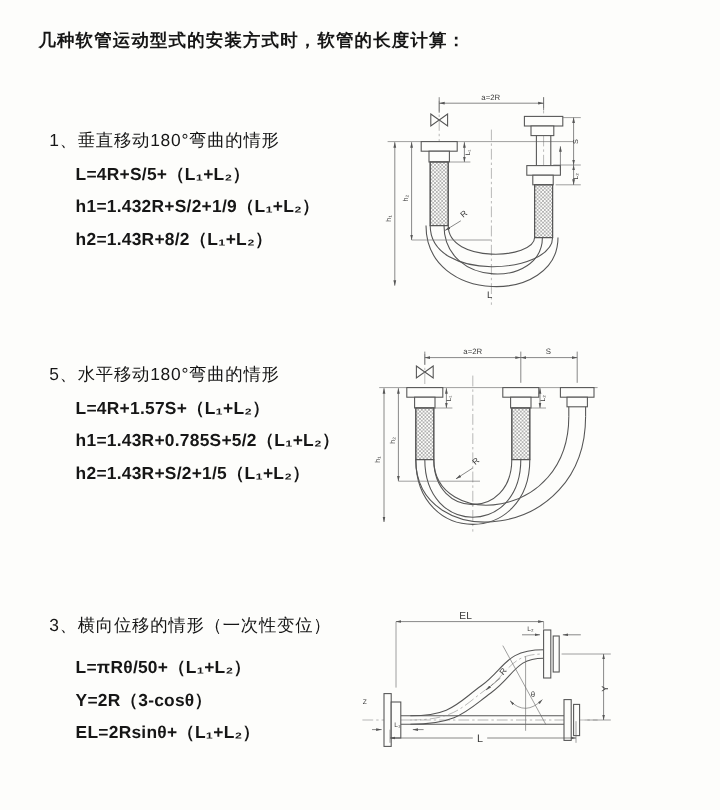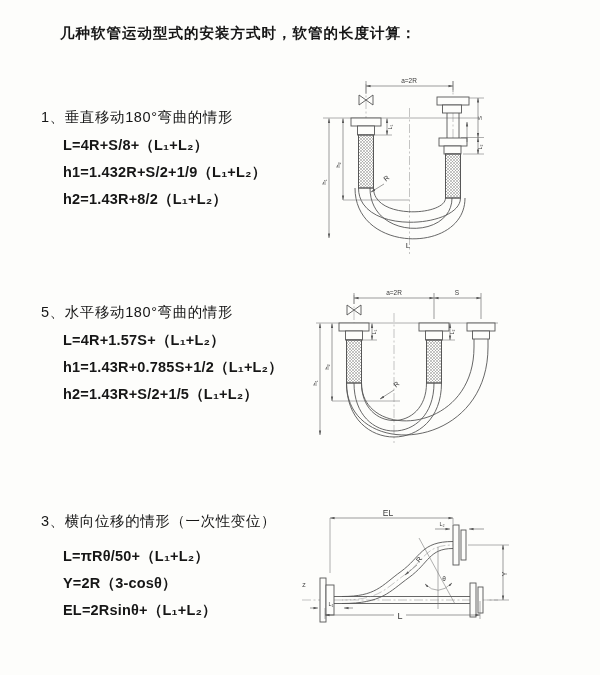--- a/index.html
+++ b/index.html
@@ -3,21 +3,21 @@
 <meta charset="utf-8">
 <style>
   html,body{margin:0;padding:0;}
   body{
     width:600px;height:675px;position:relative;
     background:#fdfdfb;
     font-family:"Liberation Sans","DejaVu Sans",sans-serif;
     color:#161616;overflow:hidden;
   }
   .abs{position:absolute;white-space:nowrap;}
-  .title{font-size:14.5px;font-weight:700;letter-spacing:1px;margin-left:28px;}
+  .title{font-size:14.5px;font-weight:700;letter-spacing:1px;}
   .heading{font-size:14.5px;font-weight:400;letter-spacing:0.6px;}
   .formula{font-size:14.5px;font-weight:700;letter-spacing:0.2px;}
   svg{position:absolute;}
   svg text{font-family:"Liberation Sans","DejaVu Sans",sans-serif;fill:#3a3a3a;}
   .ln{stroke:#565656;stroke-width:0.9;fill:none;}
   .thin{stroke:#6e6e6e;stroke-width:0.55;fill:none;}
   .dim{stroke:#5a5a5a;stroke-width:0.6;fill:none;}
   .cl{stroke:#8a8a8a;stroke-width:0.5;fill:none;stroke-dasharray:9 2.5 2 2.5;}
   .wfill{fill:#fdfdfb;stroke:#565656;stroke-width:0.9;}
   .hatchr{fill:url(#xh);stroke:#565656;stroke-width:0.9;}
@@ -33,29 +33,29 @@
     <pattern id="xh" width="3" height="3" patternUnits="userSpaceOnUse">
       <path d="M0,3 l3,-3 M0,0 l3,3" stroke="#7d7d7d" stroke-width="0.45"></path>
     </pattern>
   </defs>
 </svg>
 
 <div class="title abs" style="left:32px;top:24px">几种软管运动型式的安装方式时，软管的长度计算：</div>
 
 <section>
   <div class="heading abs" style="left:41px;top:108px">1、垂直移动180°弯曲的情形</div>
-  <div class="formula abs" style="left:63px;top:136px">L=4R+S/8+（L₁+L₂）</div>
+  <div class="formula abs" style="left:63px;top:136px">L=4R+S/5+（L₁+L₂）</div>
   <div class="formula abs" style="left:63px;top:163px">h1=1.432R+S/2+1/9（L₁+L₂）</div>
   <div class="formula abs" style="left:63px;top:190px">h2=1.43R+8/2（L₁+L₂）</div>
 </section>
 
 <section>
   <div class="heading abs" style="left:41px;top:303px">5、水平移动180°弯曲的情形</div>
   <div class="formula abs" style="left:63px;top:331px">L=4R+1.57S+（L₁+L₂）</div>
-  <div class="formula abs" style="left:63px;top:358px">h1=1.43R+0.785S+1/2（L₁+L₂）</div>
+  <div class="formula abs" style="left:63px;top:358px">h1=1.43R+0.785S+5/2（L₁+L₂）</div>
   <div class="formula abs" style="left:63px;top:385px">h2=1.43R+S/2+1/5（L₁+L₂）</div>
 </section>
 
 <section>
   <div class="heading abs" style="left:41px;top:512px">3、横向位移的情形（一次性变位）</div>
   <div class="formula abs" style="left:63px;top:547px">L=πRθ/50+（L₁+L₂）</div>
   <div class="formula abs" style="left:63px;top:574px">Y=2R（3-cosθ）</div>
   <div class="formula abs" style="left:63px;top:601px">EL=2Rsinθ+（L₁+L₂）</div>
 </section>
 

